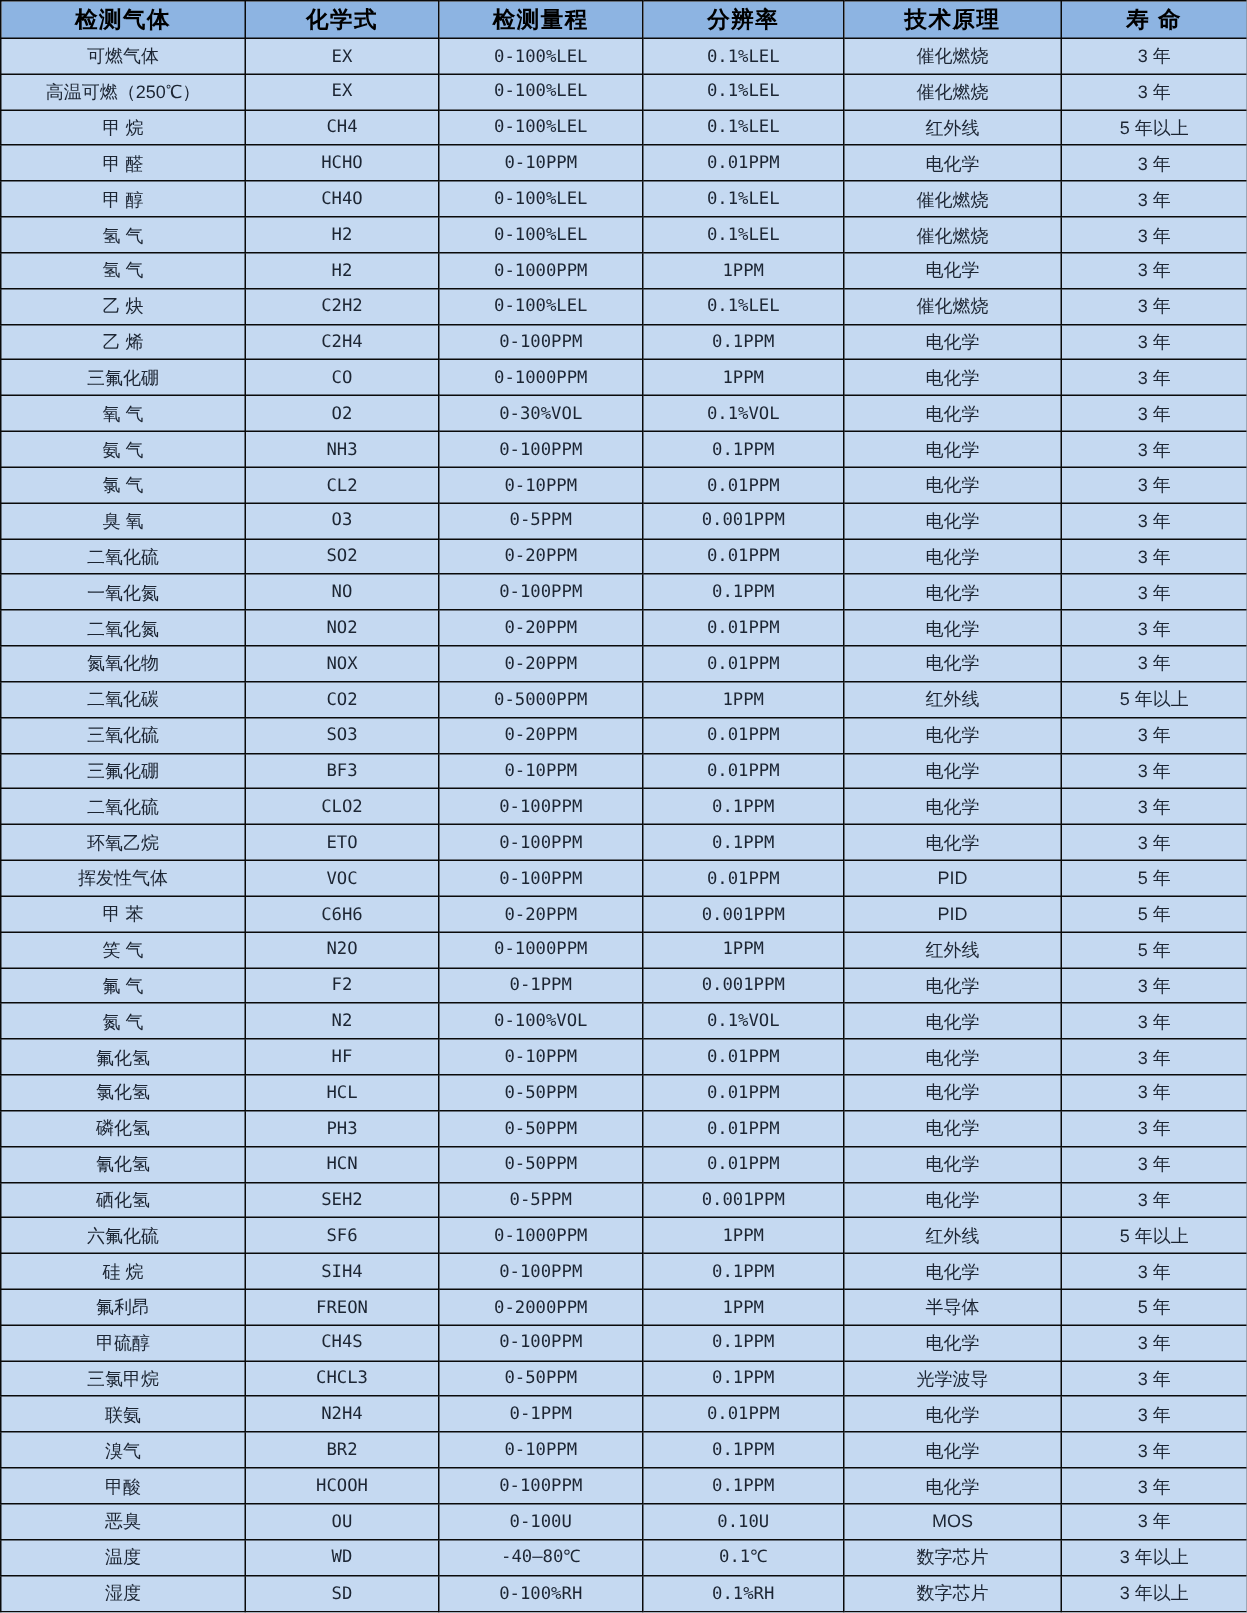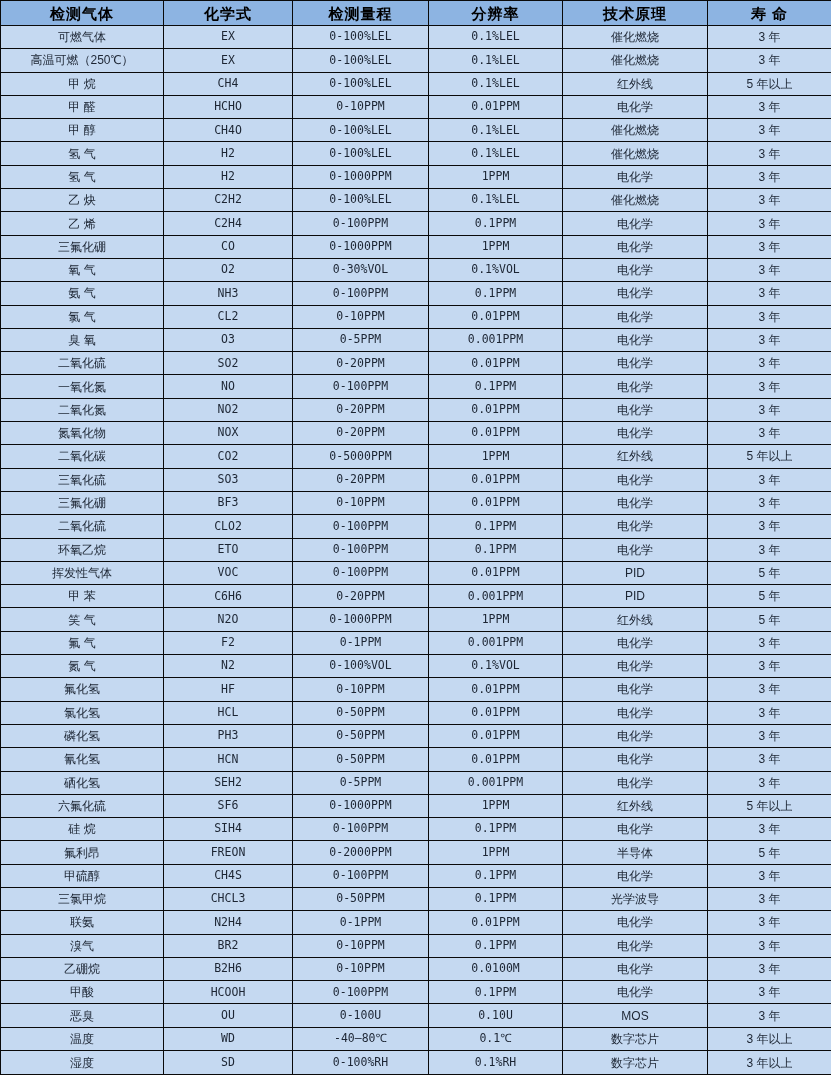--- a/index.html
+++ b/index.html
@@ -399,28 +399,20 @@
       </tr>
       <tr>
         <td class="c-gas">溴气</td>
         <td class="c-formula">BR2</td>
         <td class="c-range">0-10PPM</td>
         <td class="c-res">0.1PPM</td>
         <td class="c-principle">电化学</td>
         <td class="c-life">3 年</td>
       </tr>
       <tr>
-        <td class="c-gas">乙硼烷</td>
-        <td class="c-formula">B2H6</td>
-        <td class="c-range">0-10PPM</td>
-        <td class="c-res">0.0100M</td>
-        <td class="c-principle">电化学</td>
-        <td class="c-life">3 年</td>
-      </tr>
-      <tr>
         <td class="c-gas">甲酸</td>
         <td class="c-formula">HCOOH</td>
         <td class="c-range">0-100PPM</td>
         <td class="c-res">0.1PPM</td>
         <td class="c-principle">电化学</td>
         <td class="c-life">3 年</td>
       </tr>
       <tr>
         <td class="c-gas">恶臭</td>
         <td class="c-formula">OU</td>

